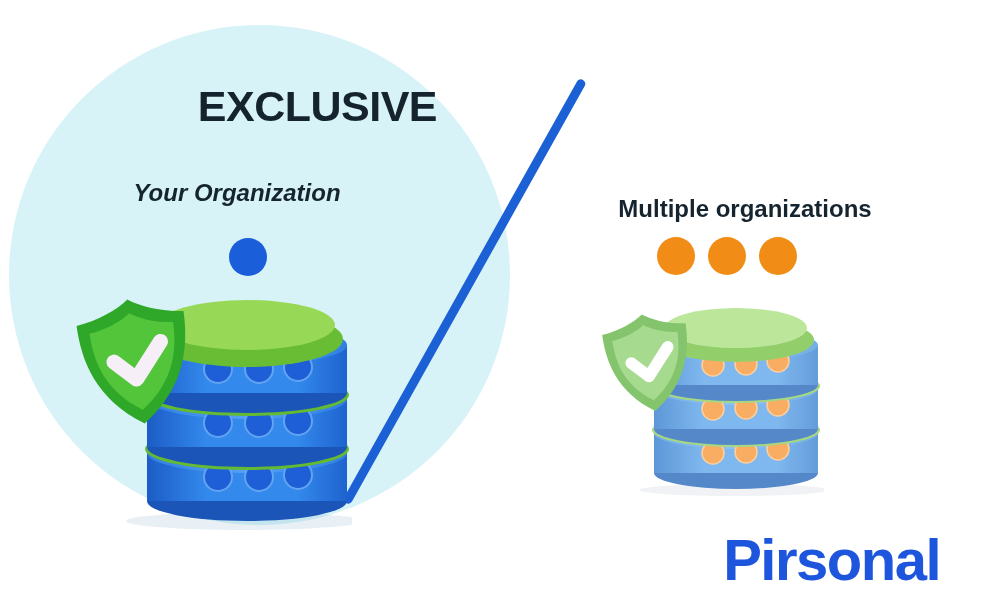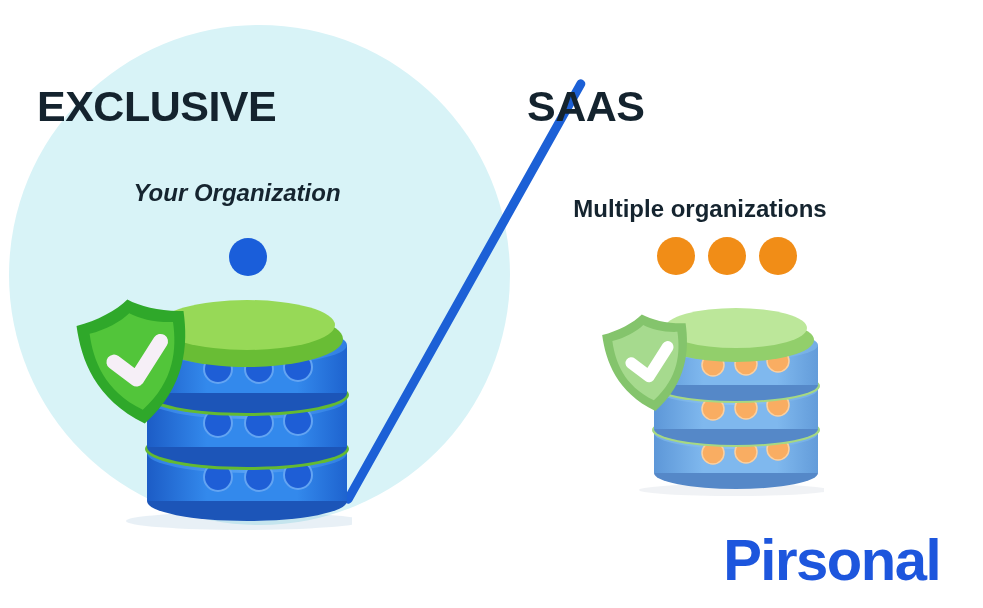--- a/index.html
+++ b/index.html
@@ -29,39 +29,39 @@
     top: 287px;
     width: 485px;
     height: 9px;
     border-radius: 5px;
     transform: rotate(119.25deg);
   }
 
   .panel-title {
     position: absolute;
     width: 400px;
-    text-align: left;
+    text-align: right;
     font-size: 43px;
     font-weight: 800;
     letter-spacing: -0.5px;
     line-height: 1;
   }
   .panel-title.left  { left: 37px;  top: 85px; }
   .panel-title.right { left: 527px; top: 85px; }
 
   .panel-subtitle {
     position: absolute;
     width: 400px;
     text-align: center;
     font-size: 24px;
     font-weight: 700;
     line-height: 1.1;
   }
   .panel-subtitle.left  { left: 37px;  top: 180px; font-style: italic; }
-  .panel-subtitle.right { left: 500px; top: 196px; }
+  .panel-subtitle.right { left: 545px; top: 196px; }
 
   .dot-row {
     position: absolute;
     display: flex;
     gap: 13px;
   }
   .dot-row.left  { left: 229px; top: 238px; }
   .dot-row.right { left: 657px; top: 237px; }
   .org-dot {
     width: 38px;
@@ -148,21 +148,20 @@
       <ellipse cx="175" cy="44" rx="88" ry="25" fill="#97d957"></ellipse>
     </g>
 
     <g transform="translate(2,14) rotate(-8 62 66)">
       <path d="M62 4 C74 13 95 21 116 23 C116 57 108 98 62 129 C16 98 8 57 8 23 C29 21 50 13 62 4 Z" fill="#2fa82a"></path>
       <path d="M62 4 C74 13 95 21 116 23 C116 57 108 98 62 129 C16 98 8 57 8 23 C29 21 50 13 62 4 Z" fill="#52c53a" transform="translate(13.6,14.6) scale(0.78)"></path>
       <path d="M40 64 L60 84 L89 50" fill="none" stroke="#f6eff7" stroke-width="15" stroke-linecap="round" stroke-linejoin="round"></path>
     </g>
   </svg>
 
-  <h1 class="panel-title right" style="color: rgb(20, 35, 46);">SAAS</h1>
 
   <div class="panel-subtitle right" style="color: rgb(21, 36, 47);">Multiple organizations</div>
 
   <div class="dot-row right">
     <span class="org-dot" style="background: rgb(241, 141, 23);"></span>
     <span class="org-dot" style="background: rgb(241, 141, 23);"></span>
     <span class="org-dot" style="background: rgb(241, 141, 23);"></span>
   </div>
 
   <svg class="illus right" viewBox="0 0 228 196">

